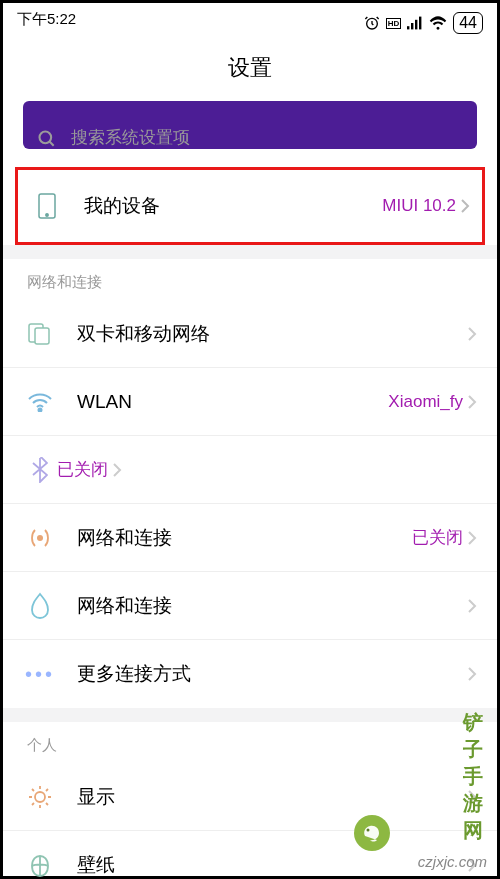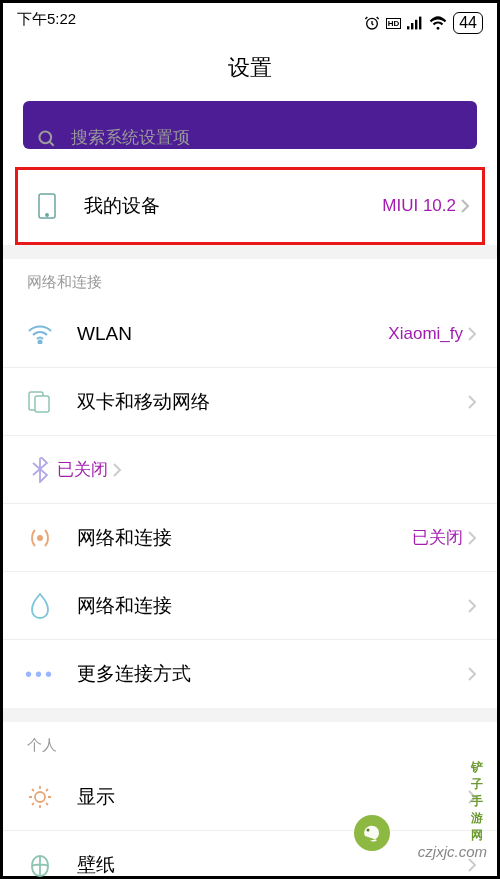--- a/index.html
+++ b/index.html
@@ -129,30 +129,30 @@
       right: 0;
       bottom: 0;
       display: flex;
       align-items: center;
       gap: 6px;
       pointer-events: none;
     }
     .watermark-bg {
       position: absolute;
       right: 10px;
-      bottom: 16px;
+      bottom: 6px;
       font-size: 15px;
       color: #888;
       font-style: italic;
     }
     .wm-text {
       position: absolute;
       right: 14px;
       bottom: 32px;
-      font-size: 12px;
+      font-size: 20px;
       color: #6b9a2f;
       font-weight: bold;
     }
     .wm-logo {
       position: absolute;
       right: 104px;
       bottom: 18px;
     }
   </style>
 </head>
@@ -215,43 +215,43 @@
           </svg>
       </span>
     </div>
   </div>
 
   <div class="section-divider"></div>
   <div class="section-header">网络和连接</div>
 
   <div class="row divided">
     <span class="icon-slot">
+      <svg width="26" height="24" viewBox="0 0 26 24" fill="none" stroke="#8fc4b2" stroke-width="1.5">
+          <rect x="2" y="2" width="14" height="18" rx="2"></rect>
+          <rect x="8" y="6" width="14" height="16" rx="2" fill="#fff"></rect>
+        </svg>
+    </span>
+    <span class="label">双卡和移动网络</span>
+    <span class="value"></span>
+    <span class="chevron">
+        <svg width="10" height="16" viewBox="0 0 10 16" fill="none" stroke="#ccc" stroke-width="2">
+          <path d="M2 2l6 6-6 6"></path>
+        </svg>
+      </span>
+  </div>
+
+  <div class="row divided">
+    <span class="icon-slot">
       <svg width="26" height="20" viewBox="0 0 26 20" fill="none" stroke="#7ab8dc" stroke-width="2">
           <path d="M2 7c6-6 16-6 22 0M6 11c4-4 10-4 14 0M10 15c2-2 4-2 6 0"></path>
           <circle cx="13" cy="18" r="1.5" fill="#7ab8dc"></circle>
         </svg>
     </span>
     <span class="label">WLAN</span>
     <span class="value">Xiaomi_fy</span>
-    <span class="chevron">
-        <svg width="10" height="16" viewBox="0 0 10 16" fill="none" stroke="#ccc" stroke-width="2">
-          <path d="M2 2l6 6-6 6"></path>
-        </svg>
-      </span>
-  </div>
-
-  <div class="row divided">
-    <span class="icon-slot">
-      <svg width="26" height="24" viewBox="0 0 26 24" fill="none" stroke="#8fc4b2" stroke-width="1.5">
-          <rect x="2" y="2" width="14" height="18" rx="2"></rect>
-          <rect x="8" y="6" width="14" height="16" rx="2" fill="#fff"></rect>
-        </svg>
-    </span>
-    <span class="label">双卡和移动网络</span>
-    <span class="value"></span>
     <span class="chevron">
         <svg width="10" height="16" viewBox="0 0 10 16" fill="none" stroke="#ccc" stroke-width="2">
           <path d="M2 2l6 6-6 6"></path>
         </svg>
       </span>
   </div>
 
   <div class="row divided">
     <span class="icon-slot">
       <svg width="16" height="26" viewBox="0 0 16 26" fill="none" stroke="#b0a8e6" stroke-width="1.8">

